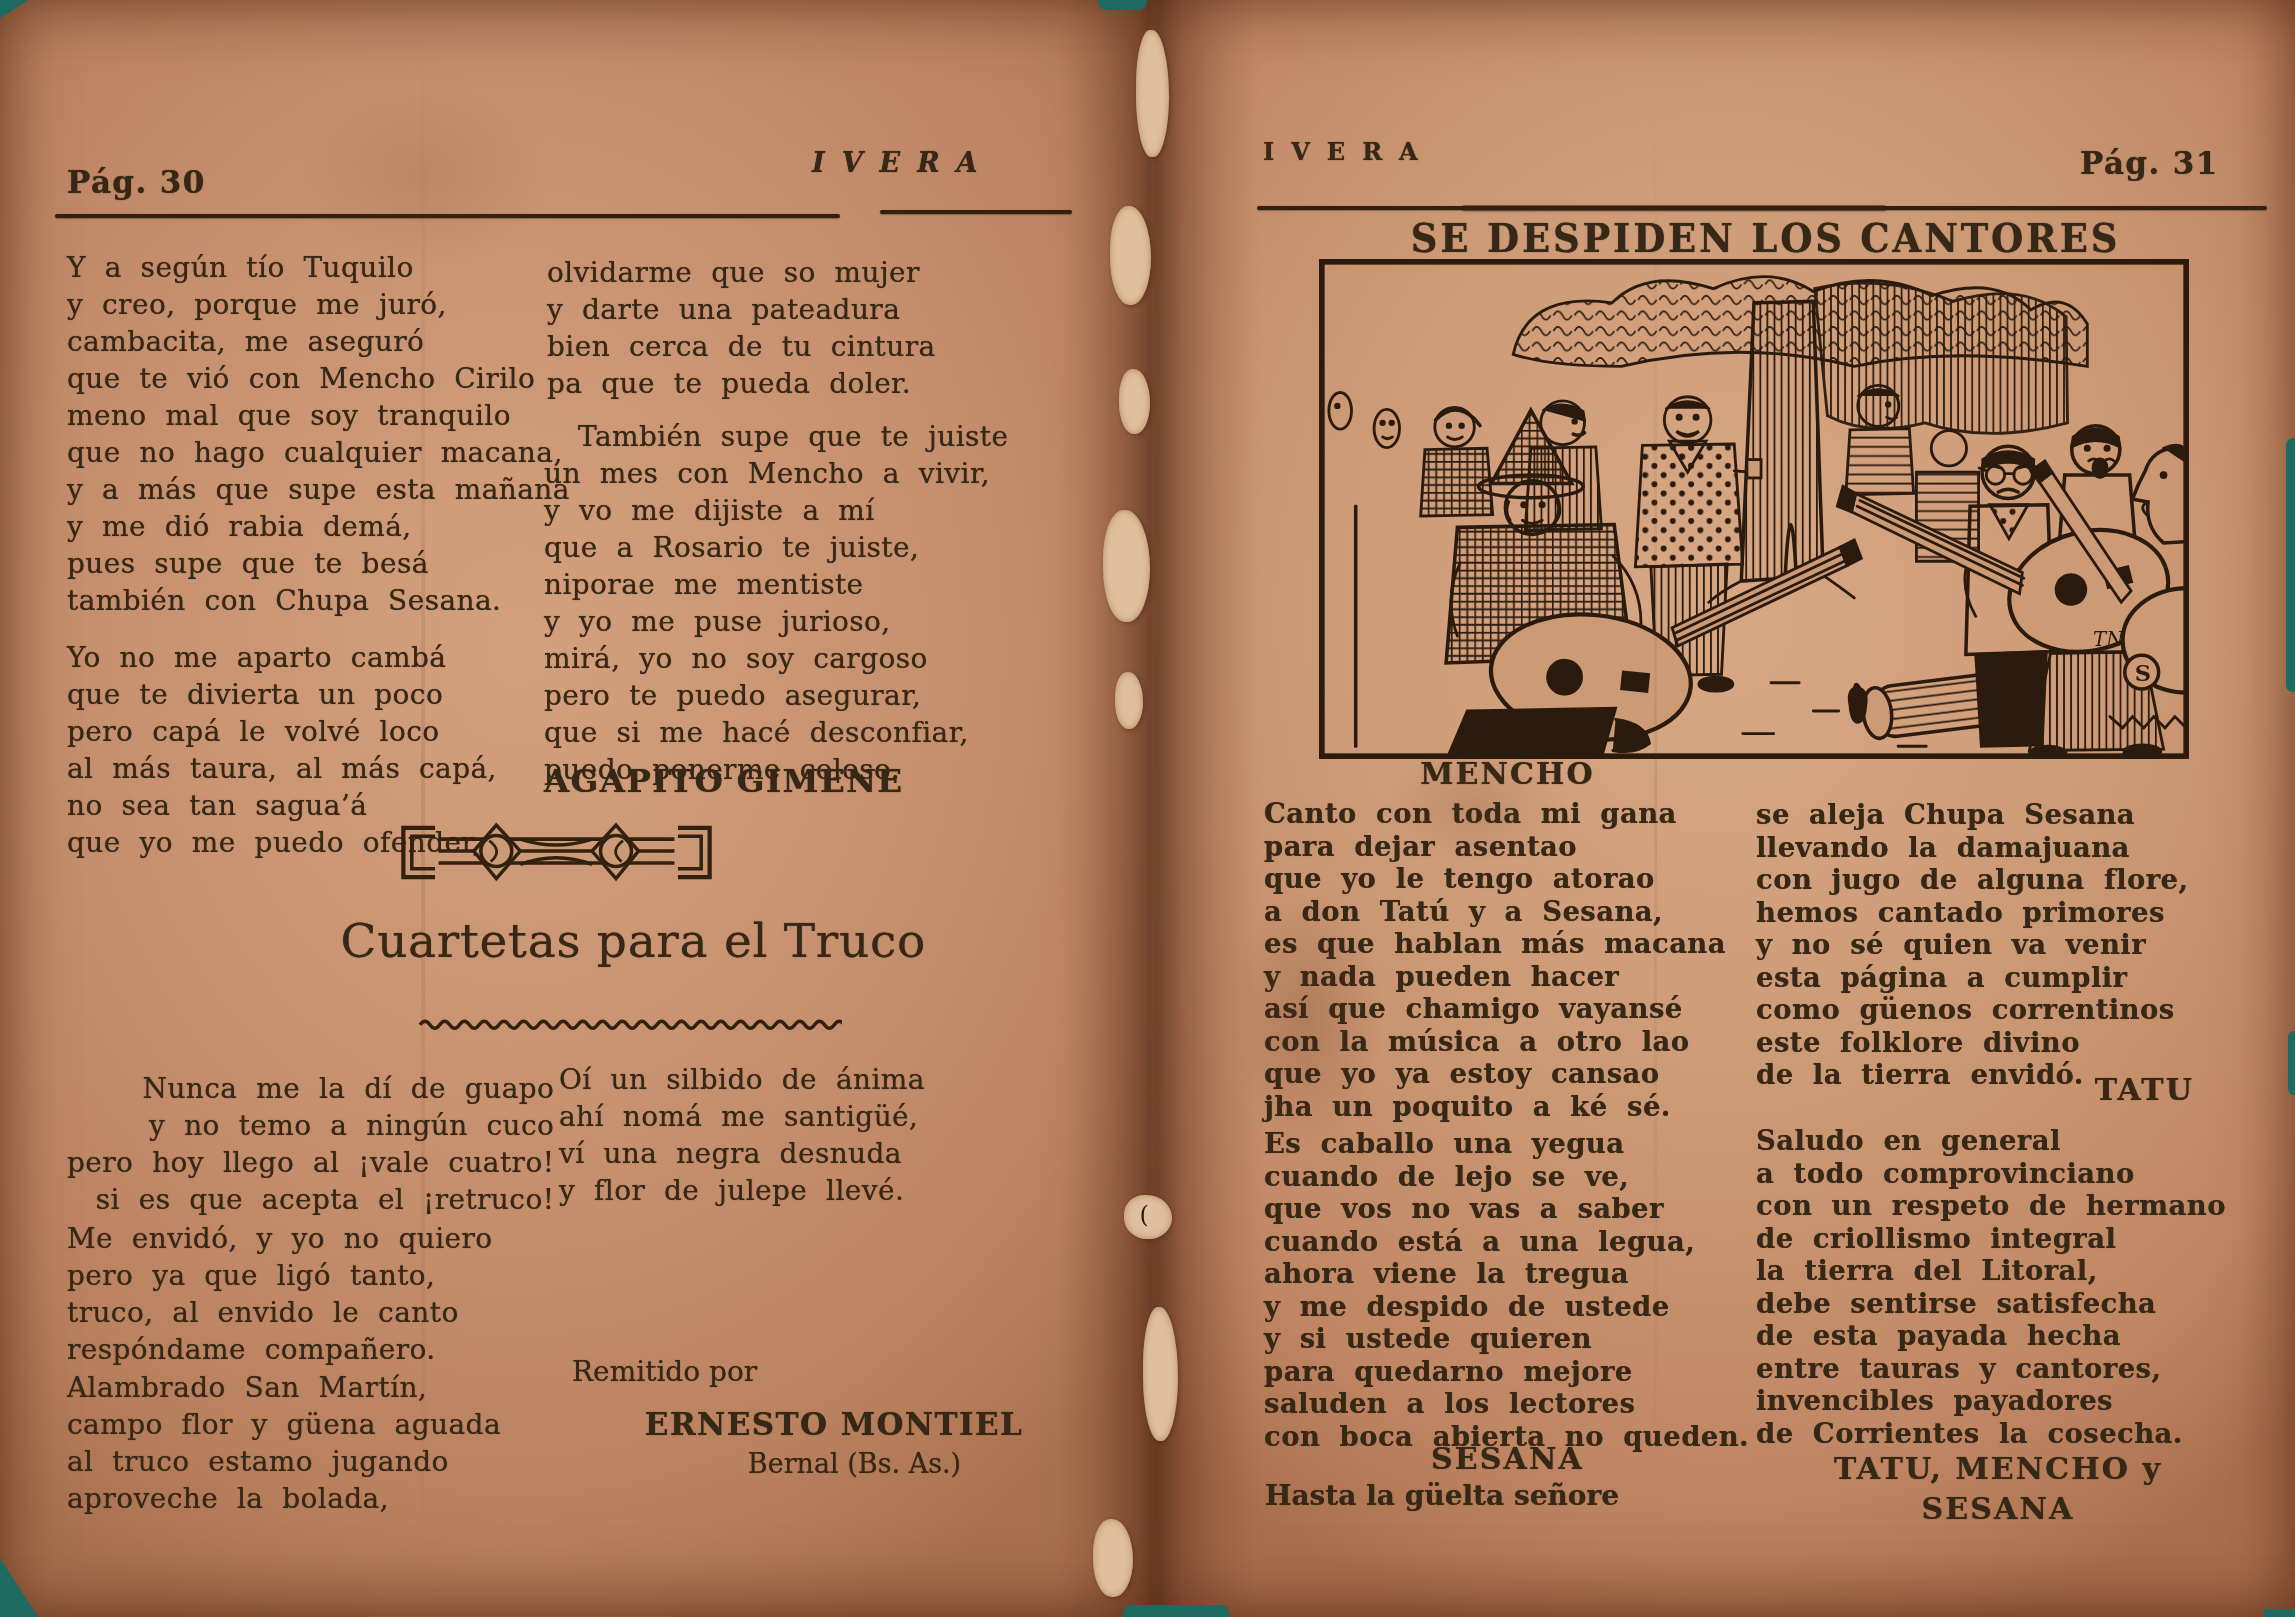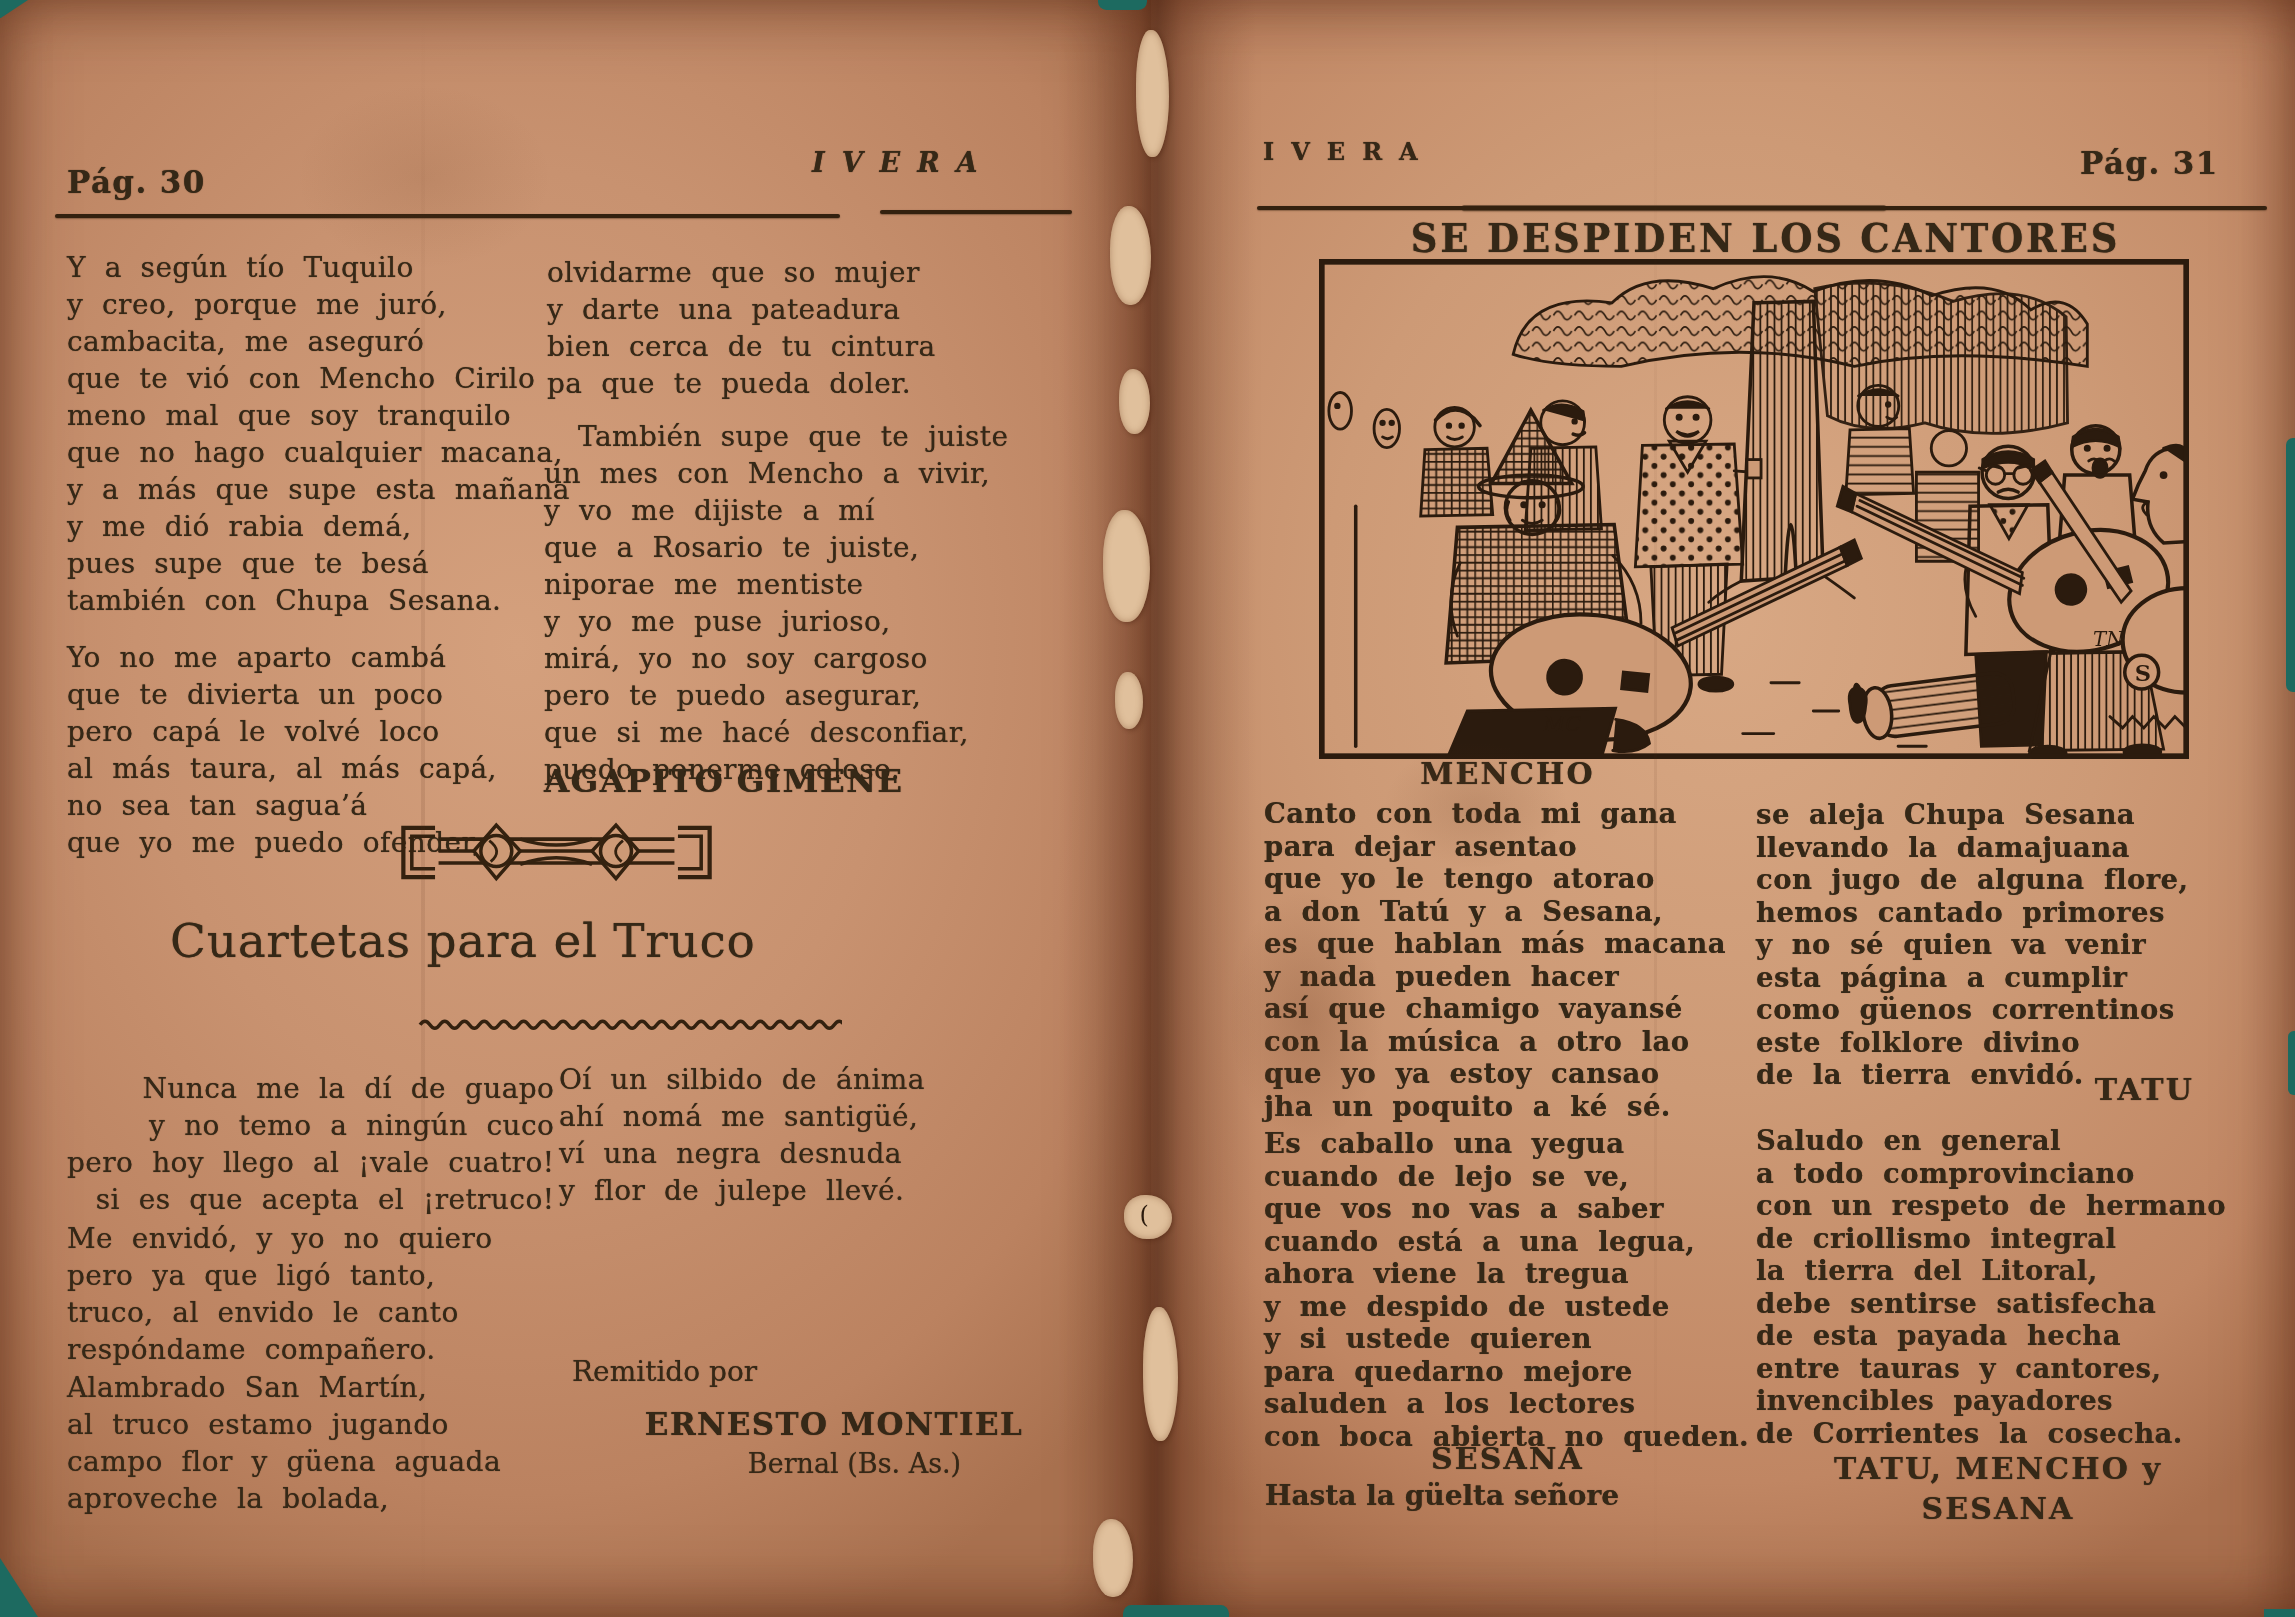--- a/index.html
+++ b/index.html
@@ -19,21 +19,21 @@
   .abs{position:absolute;}
   .stanza{position:absolute;font-size:28px;line-height:37px;letter-spacing:0.4px;word-spacing:.34em;
     text-shadow:0 0 0.9px rgba(45,28,12,.75);white-space:nowrap;}
   .stanza.rp{font-size:27.5px;line-height:32.5px;font-weight:bold;text-shadow:0 0 0.7px rgba(40,24,10,.6);}
   .indent-first > .line:first-child{padding-left:34px;}
   .pagenum{font-size:31px;font-weight:bold;letter-spacing:1.4px;text-shadow:0 0 1.1px rgba(40,24,10,.8);}
   .masthead{font-size:27px;font-weight:bold;letter-spacing:17px;text-shadow:0 0 1.1px rgba(40,24,10,.8);}
   .masthead.it{font-style:italic;}
   .rule{position:absolute;height:4.2px;background:#33210f;border-radius:2.1px;box-shadow:0 0.7px 1.4px rgba(50,30,12,.5);}
   .sig{position:absolute;font-weight:bold;font-size:32.5px;letter-spacing:1.4px;text-shadow:0 0 1px rgba(40,24,10,.8);}
-  .bigtitle{position:absolute;font-size:47px;letter-spacing:0.7px;text-align:left;
+  .bigtitle{position:absolute;font-size:47px;letter-spacing:0.7px;text-align:right;
     text-shadow:0 0 1px rgba(45,28,12,.7);}
   .arttitle{position:absolute;font-size:37px;font-weight:bold;letter-spacing:2.8px;text-align:center;
     transform:scaleY(1.06);text-shadow:0 0 1.1px rgba(40,24,10,.8);}
   .speaker{position:absolute;font-size:30px;font-weight:bold;letter-spacing:2.1px;text-align:center;
     text-shadow:0 0 1px rgba(40,24,10,.8);}
   .stain{position:absolute;pointer-events:none;border-radius:50%;}
   .torn{position:absolute;background:#e0c09c;border-radius:45% 55% 50% 50%;
     box-shadow:inset 0 0 7px rgba(120,70,40,.45), 1.4px 1.4px 4.2px rgba(70,30,12,.4);}
   .notch{position:absolute;background:#1d6a60;}
   .crease{position:absolute;pointer-events:none;background:linear-gradient(180deg,rgba(80,38,18,0),rgba(80,38,18,.35),rgba(80,38,18,0));}
@@ -120,22 +120,22 @@
         <div class="line">si es que acepta el ¡retruco!</div>
       </div>
     <div class="stanza" style="left:67px;top:1220px;">
         <div class="line">Me envidó, y yo no quiero</div>
         <div class="line">pero ya que ligó tanto,</div>
         <div class="line">truco, al envido le canto</div>
         <div class="line">respóndame compañero.</div>
       </div>
     <div class="stanza" style="left:67px;top:1369px;">
         <div class="line">Alambrado San Martín,</div>
+        <div class="line">campo flor y güena aguada</div>
         <div class="line">al truco estamo jugando</div>
-        <div class="line">campo flor y güena aguada</div>
         <div class="line">aproveche la bolada,</div>
       </div>
     <div class="stanza" style="left:559px;top:1061px;">
         <div class="line">Oí un silbido de ánima</div>
         <div class="line">ahí nomá me santigüé,</div>
         <div class="line">ví una negra desnuda</div>
         <div class="line">y flor de julepe llevé.</div>
       </div>
 
     <span class="abs" style="left:572px;top:1355px;font-size:28px;text-shadow:0 0 0.9px rgba(45,28,12,.75);">Remitido por</span>

